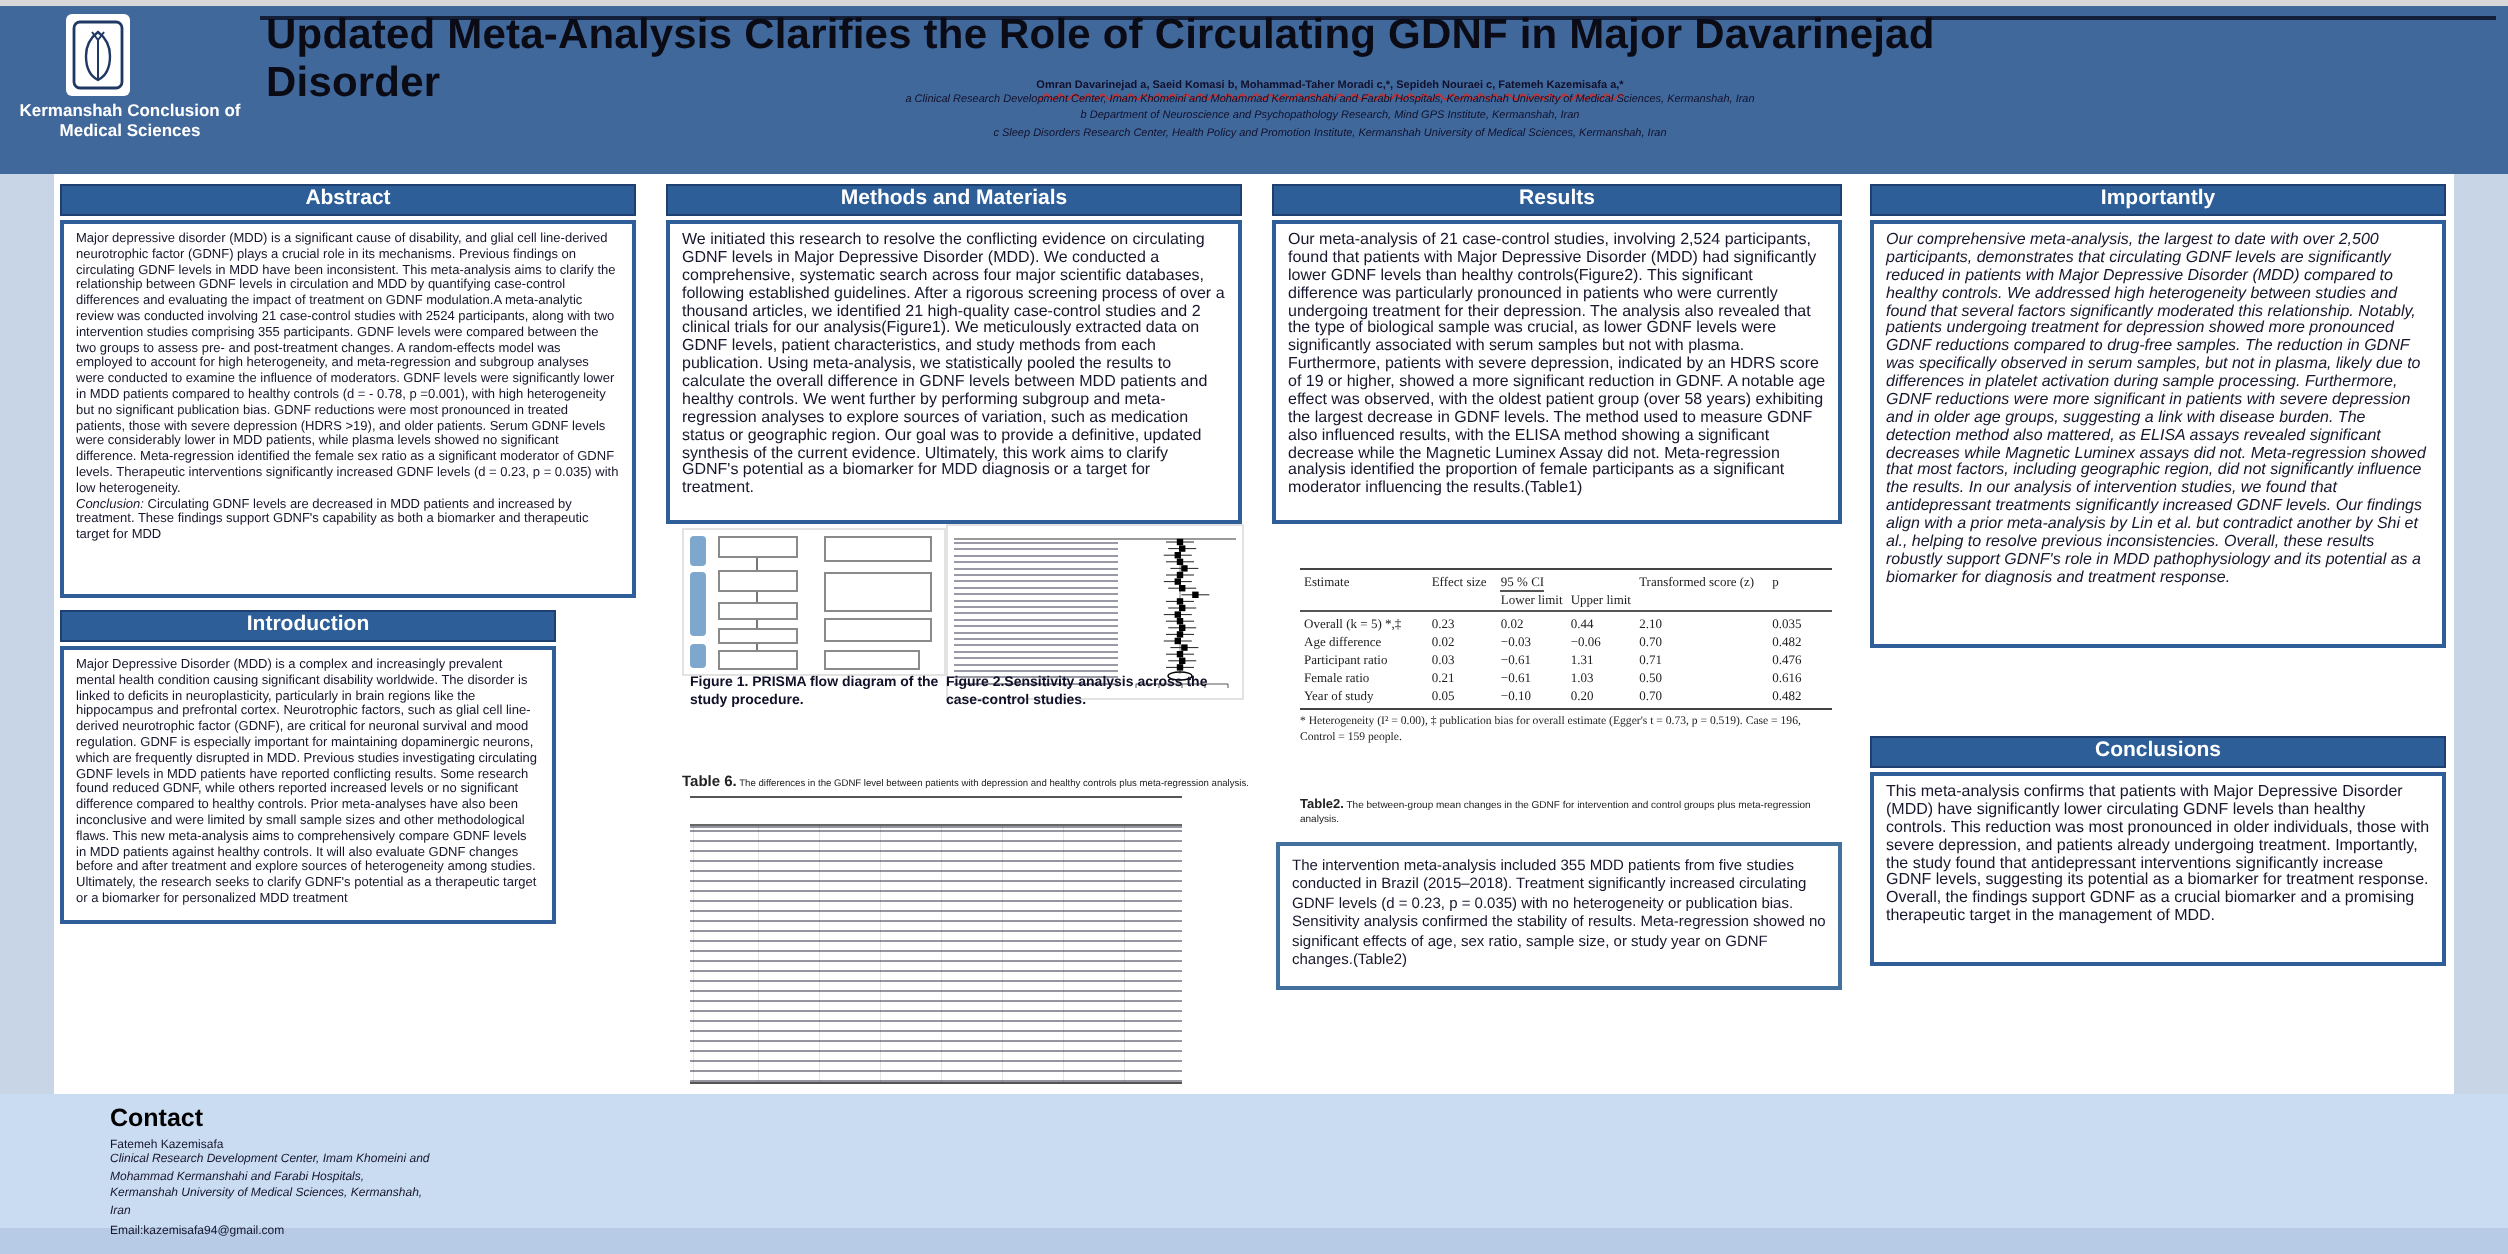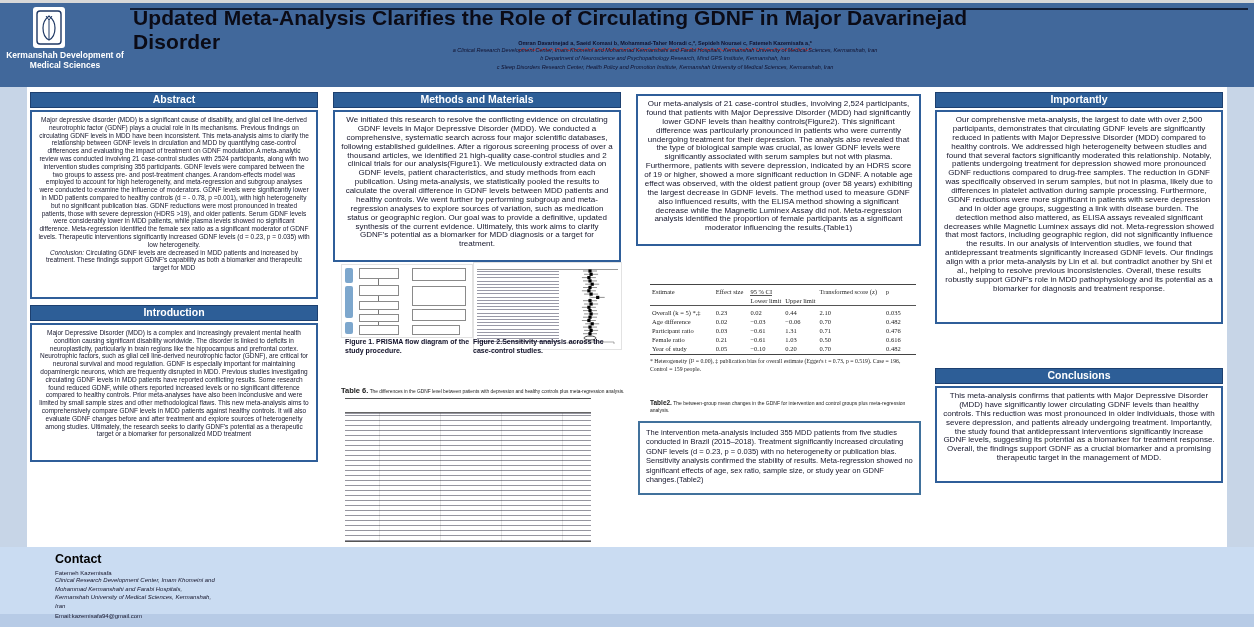--- a/index.html
+++ b/index.html
@@ -23,28 +23,28 @@
 
   
   .side-strip{position:absolute;top:87px;width:27px;height:460px;background:#c7d5e7;}
   .side-strip.left{left:0;} .side-strip.right{right:0;}
 
   
   .section{position:absolute;}
   .sec-bar{height:14px;background:#2d5e97;border:1px solid #1d4070;color:#ffffff;font-weight:bold;
            font-size:10.5px;text-align:center;line-height:13px;}
   .sec-box{background:#ffffff;border:2px solid #2f5e99;margin-top:2px;padding:4px 6px;
-           box-sizing:border-box;text-align:center;}
+           box-sizing:border-box;text-align:left;}
   .small-text{font-size:6.5px;line-height:1.2;}
   .mid-text{font-size:8px;line-height:1.11;}
   #abstract{left:30px;top:92px;width:288px;}      #abstract .sec-box{height:189px;}
-  #introduction{left:30px;top:305px;width:288px;} #introduction .sec-box{height:139px;}
+  #introduction{left:30px;top:305px;width:248px;} #introduction .sec-box{height:139px;}
   #methods{left:333px;top:92px;width:288px;}      #methods .sec-box{height:152px;}
   #results{left:636px;top:92px;width:285px;}      #results .sec-box{height:152px;}
-  #discussion{left:935px;top:92px;width:288px;}   #discussion .sec-box{height:214px;}
+  #discussion{left:935px;top:92px;width:288px;}   #discussion .sec-box{height:214px;font-style:italic;}
   #conclusions{left:935px;top:368px;width:288px;} #conclusions .sec-box{height:97px;}
   .ital{font-style:italic;}
 
   
   .fake-lines{background-image:repeating-linear-gradient(to bottom,rgba(70,70,95,.55) 0,rgba(70,70,95,.55) 1px,transparent 1px,transparent 3.2px);}
   #fig1{position:absolute;left:341px;top:264px;width:130px;height:72px;background:#fff;border:1px solid #e2e2e2;}
   .prisma-bar{position:absolute;left:3px;width:8px;background:#7da7cd;border-radius:2px;}
   .pbox{position:absolute;background:#fff;border:1px solid #8a8a8a;box-sizing:border-box;}
   .pline{position:absolute;background:#777;}
   .fig-caption{position:absolute;font-size:7px;font-weight:bold;line-height:1.25;color:#101028;}
@@ -97,21 +97,21 @@
 
   <div class="header">
     <div class="header-rule"></div>
     <div class="logo-box">
       <svg width="26" height="35" viewBox="0 0 26 35">
         <rect x="1" y="1" width="24" height="33" rx="3" fill="none" stroke="#1f3864" stroke-width="1.4"></rect>
         <path d="M13 6 C9 9 7 13 7 18 C7 24 9 28 13 30 C17 28 19 24 19 18 C19 13 17 9 13 6 Z" fill="none" stroke="#1f3864" stroke-width="1.2"></path>
         <path d="M13 10 L10 6 M13 10 L16 6 M13 10 L13 30" fill="none" stroke="#1f3864" stroke-width="1"></path>
       </svg>
     </div>
-    <div class="uni-name">Kermanshah Development of
+    <div class="uni-name">Kermanshah Conclusion of
 Medical Sciences</div>
     <div class="poster-title">Updated Meta-Analysis Clarifies the Role of Circulating GDNF in Major Davarinejad Disorder</div>
     <div class="authors-block">
       <div class="authors-line">Omran Davarinejad a, Saeid Komasi b, Mohammad-Taher Moradi c,*, Sepideh Nouraei c, Fatemeh Kazemisafa a,*</div>
       <div class="affil">a Clinical Research Development Center, Imam Khomeini and Mohammad Kermanshahi and Farabi Hospitals, Kermanshah University of Medical Sciences, Kermanshah, Iran</div>
       <div class="affil">b Department of Neuroscience and Psychopathology Research, Mind GPS Institute, Kermanshah, Iran</div>
       <div class="affil">c Sleep Disorders Research Center, Health Policy and Promotion Institute, Kermanshah University of Medical Sciences, Kermanshah, Iran</div>
     </div>
   </div>
 
@@ -214,20 +214,21 @@
 
   <div id="table1-caption">
     <span class="cap-lead">Table 6.</span>
     <span>The differences in the GDNF level between patients with depression and healthy controls plus meta-regression analysis.</span>
   </div>
   <div id="table1-img">
     <div class="t1head"></div>
   </div>
 
   <div class="section" id="results">
+    <div class="sec-bar">Results</div>
     <div class="sec-box mid-text">Our meta-analysis of 21 case-control studies, involving 2,524 participants, found that patients with Major Depressive Disorder (MDD) had significantly lower GDNF levels than healthy controls(Figure2). This significant difference was particularly pronounced in patients who were currently undergoing treatment for their depression. The analysis also revealed that the type of biological sample was crucial, as lower GDNF levels were significantly associated with serum samples but not with plasma. Furthermore, patients with severe depression, indicated by an HDRS score of 19 or higher, showed a more significant reduction in GDNF. A notable age effect was observed, with the oldest patient group (over 58 years) exhibiting the largest decrease in GDNF levels. The method used to measure GDNF also influenced results, with the ELISA method showing a significant decrease while the Magnetic Luminex Assay did not. Meta-regression analysis identified the proportion of female participants as a significant moderator influencing the results.(Table1)</div>
   </div>
 
   <div id="table2">
     <table>
       <thead>
         <tr>
           <th rowspan="2" style="width:24%;">Estimate</th>
           <th rowspan="2" style="width:13%;">Effect size</th>
           <th colspan="2" style="width:26%;"><span class="ci-span">95 % CI</span></th>

